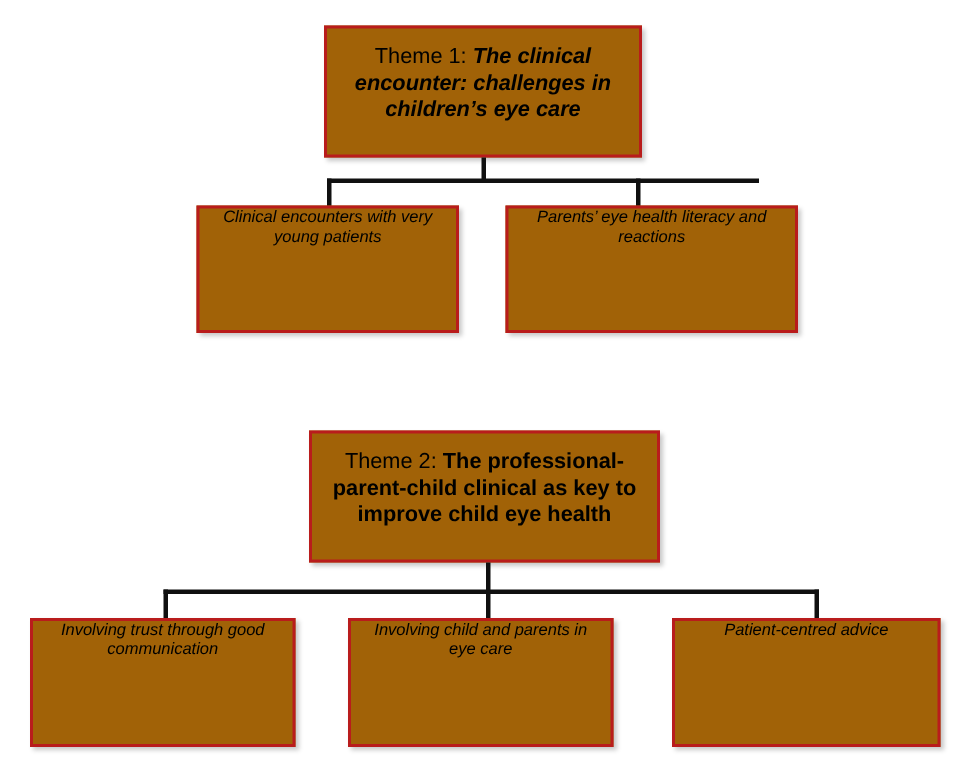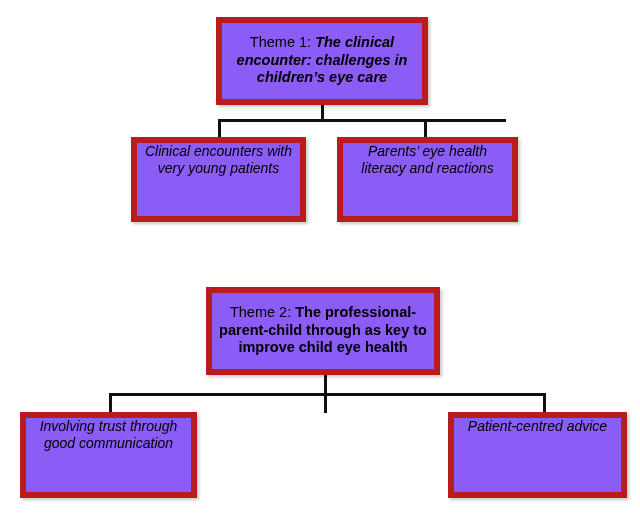--- a/index.html
+++ b/index.html
@@ -29,22 +29,22 @@
     position: absolute;
     background: #101010;
   }
   .v-line { width: 3px; }
   .h-line { height: 3px; }
 
   
   .node {
     position: absolute;
     box-sizing: border-box;
-    background: #8b5cf6;
-    border: 6px solid #b91c1c;
+    background: #a16207;
+    border: 2px solid #b91c1c;
     box-shadow: 2px 2px 3px rgba(0, 0, 0, 0.22);
     display: flex;
     overflow: hidden;
   }
   .node .node-text {
     display: block;
     width: 100%;
     text-align: center;
     line-height: 1.22;
     padding: 0 6px;
@@ -66,21 +66,21 @@
     font-style: italic;
   }
   
   .theme-title-b {
     font-weight: bold;
     font-style: normal;
   }
 
   
   .node-leaf .node-text {
-    font-size: 14px;
+    font-size: 11px;
     font-style: italic;
     font-weight: normal;
   }
   .leaf-pad-2 { padding-top: 22px; }
   .leaf-pad-3 { padding-top: 14px; }
   .leaf-pad-1 { padding-top: 33px; }
 </style>
 </head>
 <body>
 
@@ -92,35 +92,38 @@
 
   <div class="connector v-line" style="left:321px; top:105px; height:17px;"></div>
   <div class="connector h-line" style="left:218px; top:119px; width:288px;"></div>
   <div class="connector v-line" style="left:218px; top:119px; height:19px;"></div>
   <div class="connector v-line" style="left:424px; top:119px; height:19px;"></div>
 
   <div class="node node-leaf" style="left:131px; top:137px; width:175px; height:85px;">
     <span class="node-text leaf-pad-2">Clinical encounters with very young patients</span>
   </div>
 
-  <div class="node node-leaf" style="left:337px; top:137px; width:181px; height:85px;">
+  <div class="node node-leaf" style="left:337px; top:137px; width:195px; height:85px;">
     <span class="node-text leaf-pad-2">Parents’ eye health literacy and reactions</span>
   </div>
 
   <div class="node node-theme" style="left:206px; top:287px; width:234px; height:88px;">
-    <span class="node-text"><span class="theme-label">Theme 2:</span><span>&nbsp;</span><span class="theme-title-b">The professional-parent-child through as key to improve child eye health</span></span>
+    <span class="node-text"><span class="theme-label">Theme 2:</span><span>&nbsp;</span><span class="theme-title-b">The professional-parent-child clinical as key to improve child eye health</span></span>
   </div>
 
   <div class="connector v-line" style="left:324px; top:375px; height:38px;"></div>
   <div class="connector h-line" style="left:109px; top:393px; width:437px;"></div>
   <div class="connector v-line" style="left:109px; top:393px; height:20px;"></div>
   <div class="connector v-line" style="left:543px; top:393px; height:20px;"></div>
 
   <div class="node node-leaf" style="left:20px; top:412px; width:177px; height:86px;">
     <span class="node-text leaf-pad-3">Involving trust through good communication</span>
   </div>
 
+  <div class="node node-leaf" style="left:232px; top:412px; width:177px; height:86px;">
+    <span class="node-text leaf-pad-2">Involving child and parents in eye care</span>
+  </div>
 
   <div class="node node-leaf" style="left:448px; top:412px; width:179px; height:86px;">
     <span class="node-text leaf-pad-1">Patient-centred advice</span>
   </div>
 
 </div>
 
 </body></html>

